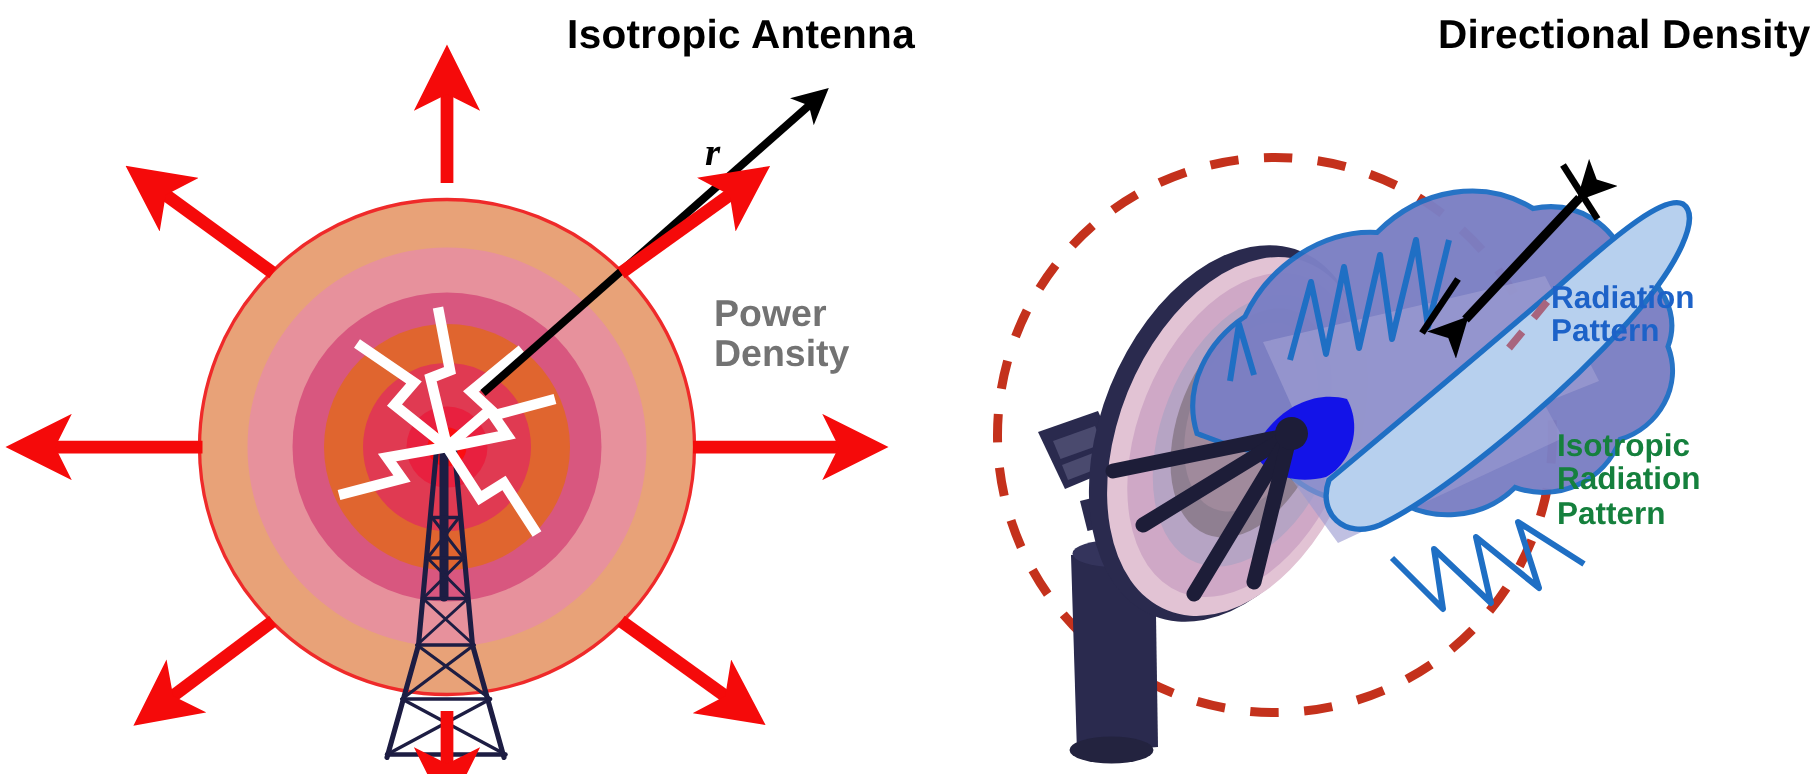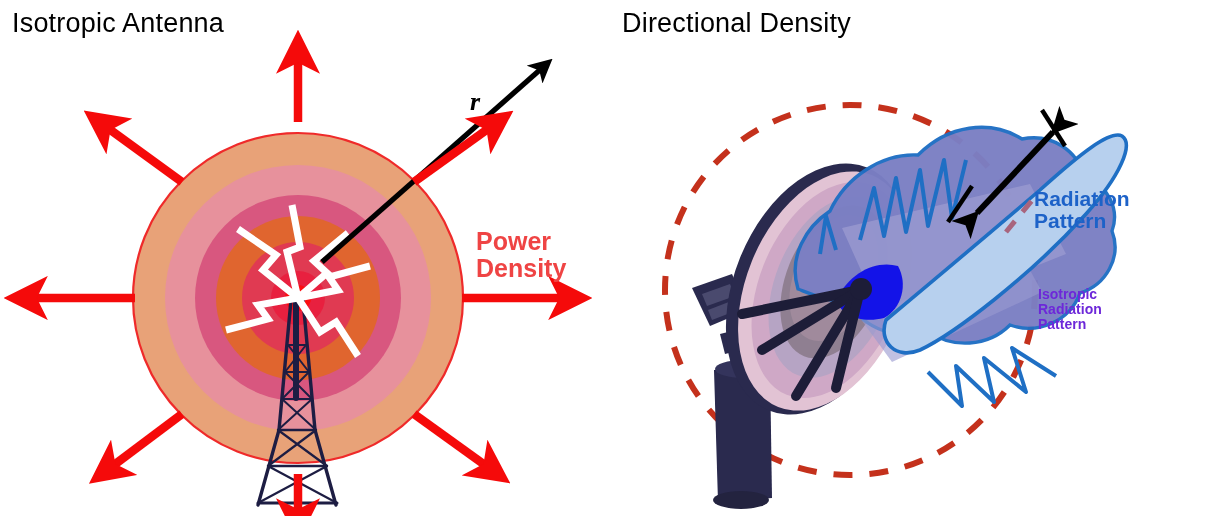--- a/index.html
+++ b/index.html
@@ -27,59 +27,57 @@
     height: 516px;
   }
   #panel-isotropic { left: 0; width: 610px; }
   #panel-directional { left: 610px; width: 597px; }
 
   .panel-title {
     position: absolute;
     top: 8px;
     left: 0;
     width: 100%;
-    text-align: left;
+    text-align: right;
     font-size: 27px;
-    font-weight: normal;
+    font-weight: bold;
     color: #000000;
     letter-spacing: 0.2px;
     white-space: nowrap;
-    padding-left: 12px;
   }
 
   .svg-layer {
     position: absolute;
     top: 0;
     left: 0;
   }
 
   .label {
     position: absolute;
     font-weight: bold;
     line-height: 1.06;
     white-space: pre-line;
   }
   #label-power-density {
     left: 476px;
     top: 196px;
     font-size: 25px;
-    color: #ef4444;
-    margin-top: 32px;
+    color: #737373;
   }
   #label-radiation-pattern {
     left: 1034px;
     top: 188px;
     font-size: 21px;
     color: #1d62c8;
   }
   #label-isotropic-pattern {
     left: 1038px;
     top: 287px;
-    font-size: 14px;
-    color: #6d28d9;
+    font-size: 21px;
+    color: #15803d;
   }
   #label-r {
     left: 470px;
     top: 88px;
     font-size: 26px;
     font-style: italic;
     font-weight: bold;
     font-family: "Liberation Serif", serif;
     color: #000000;
   }

